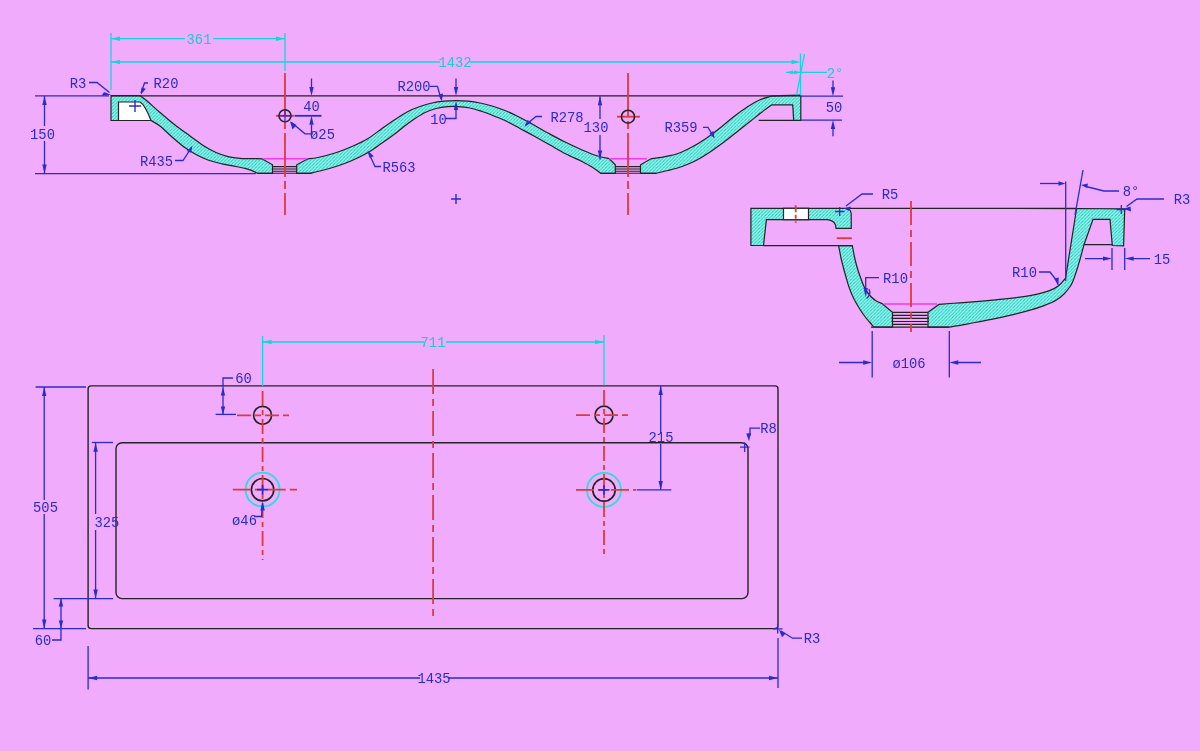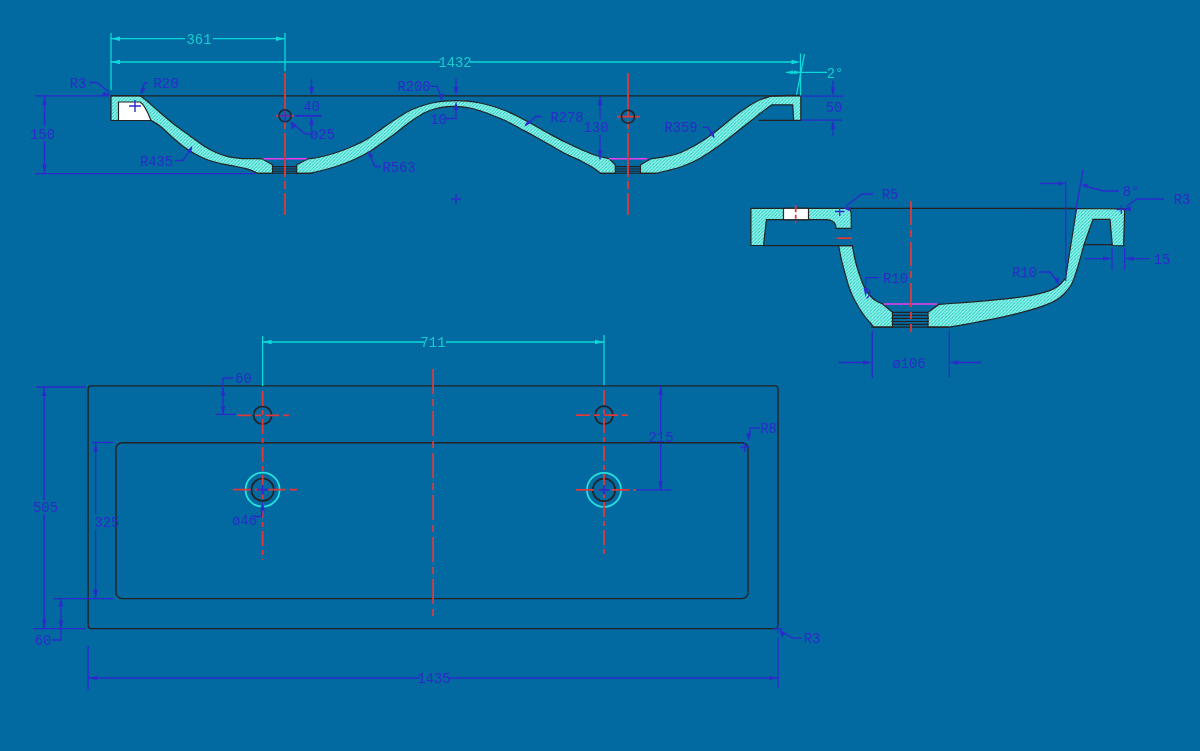--- a/index.html
+++ b/index.html
@@ -1,16 +1,16 @@
 <!DOCTYPE html>
 <html><head>
 <meta charset="utf-8">
 <style>
   html,body{margin:0;padding:0;background:#ffffff;}
-  #page{position:relative;width:1200px;height:751px;background:#0369a1;overflow:hidden;}
+  #page{position:relative;width:1200px;height:751px;background:#f0abfc;overflow:hidden;}
   svg{position:absolute;top:0;left:0;}
   text{font-family:"Liberation Mono", monospace;}
 </style>
 </head>
 <body>
 <div id="page">
 <svg width="1200" height="751" viewBox="0 0 1200 751">
 <defs>
 <pattern id="hat" patternUnits="userSpaceOnUse" width="3.4" height="3.4">
   <path d="M-0.9,4.3 L4.3,-0.9 M-0.9,0.9 L0.9,-0.9" stroke="#ffffff" stroke-width="1.0" fill="none" opacity="0.65"></path>

